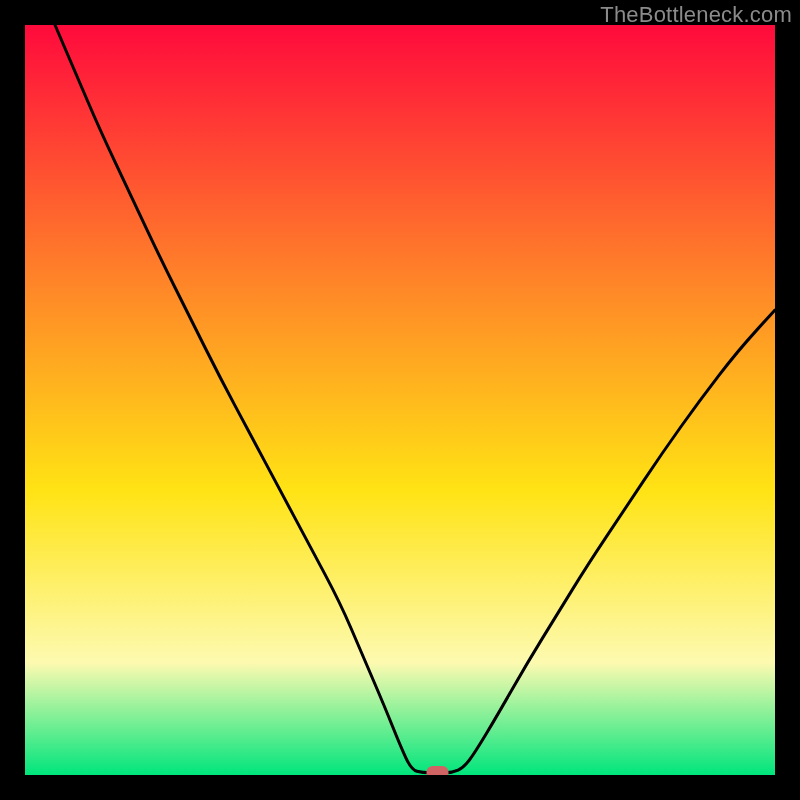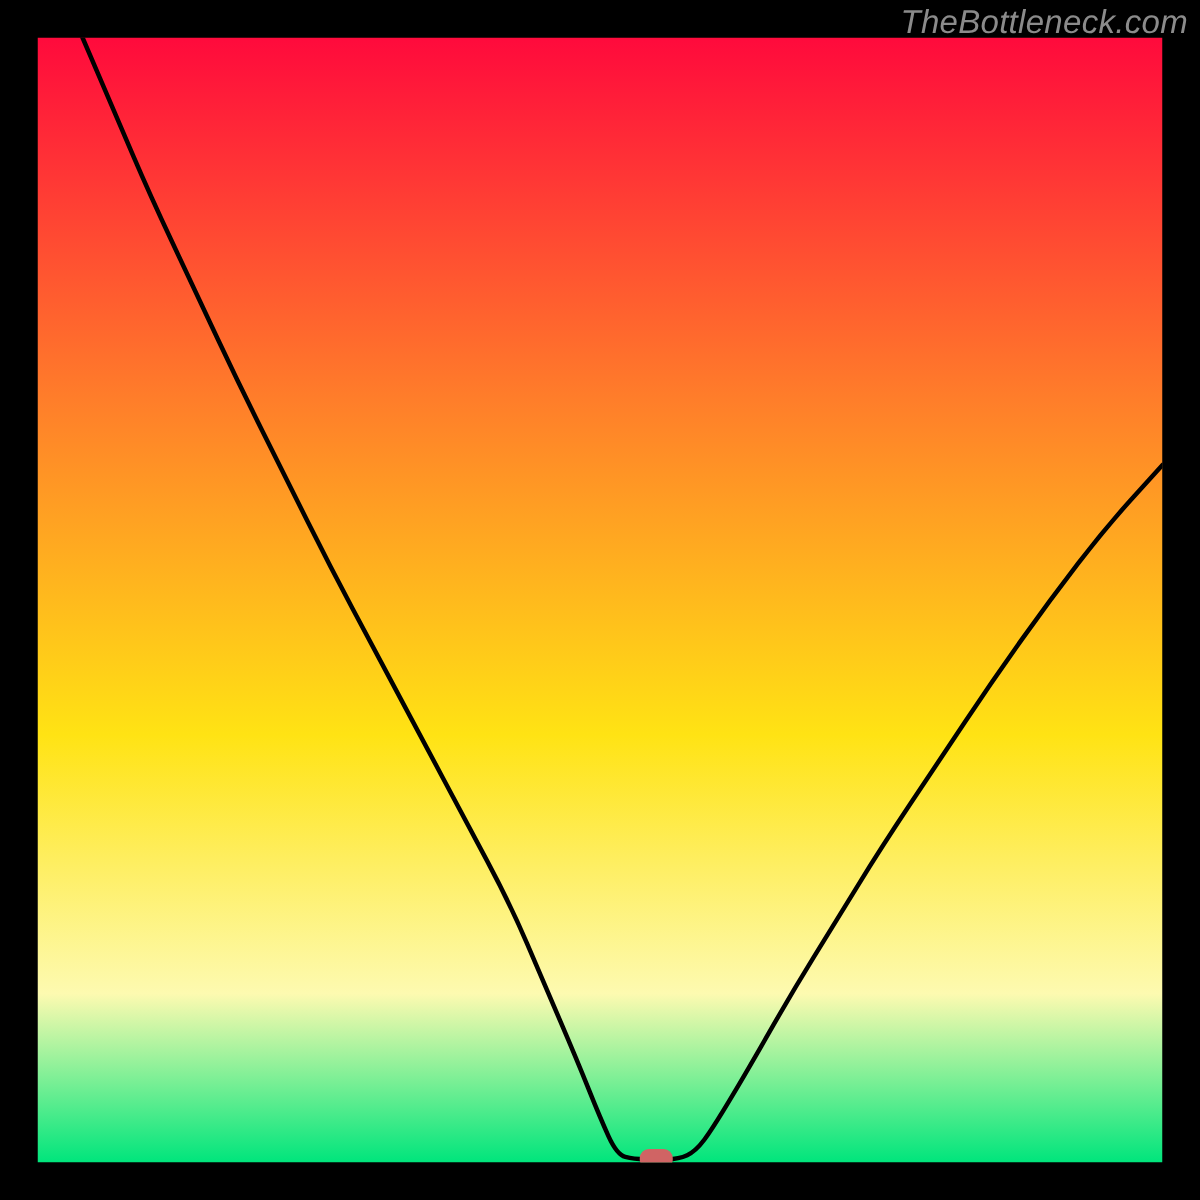--- a/index.html
+++ b/index.html
@@ -10,21 +10,20 @@
     background: #000;
     overflow: hidden;
   }
   .outer {
     position: absolute;
     left: 0;
     top: 0;
     width: 800px;
     height: 568px;
     background: #000;
-    font-style: italic;
   }
   .plot {
     position: absolute;
     left: 25px;
     top: 25px;
     width: 750px;
     height: 750px;
   }
   .watermark {
     position: absolute;

